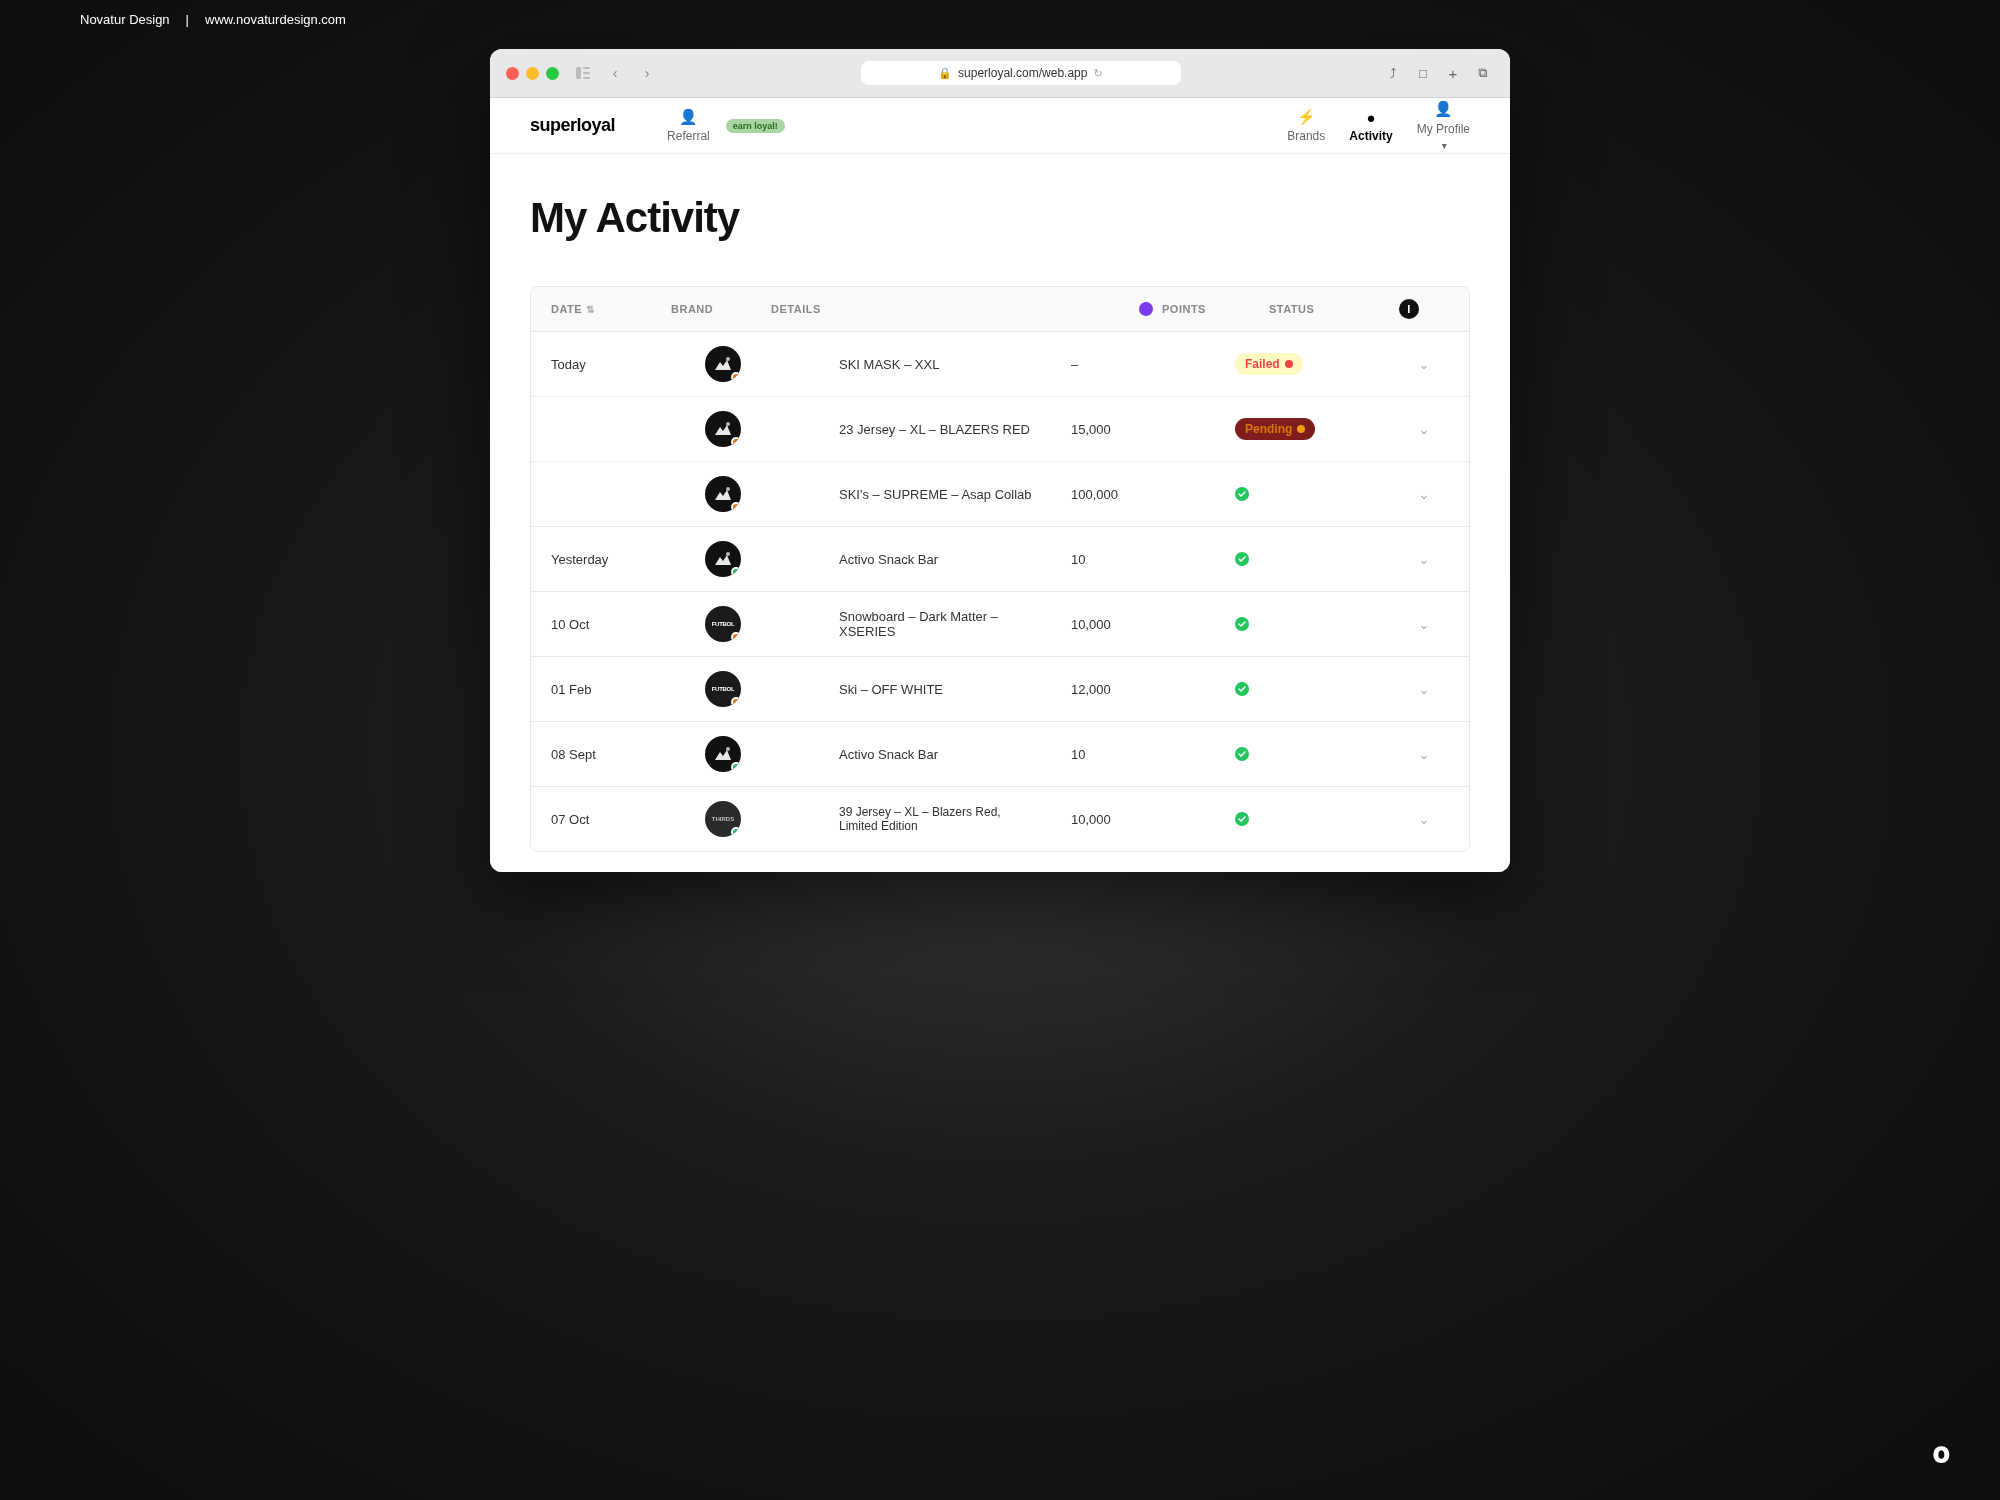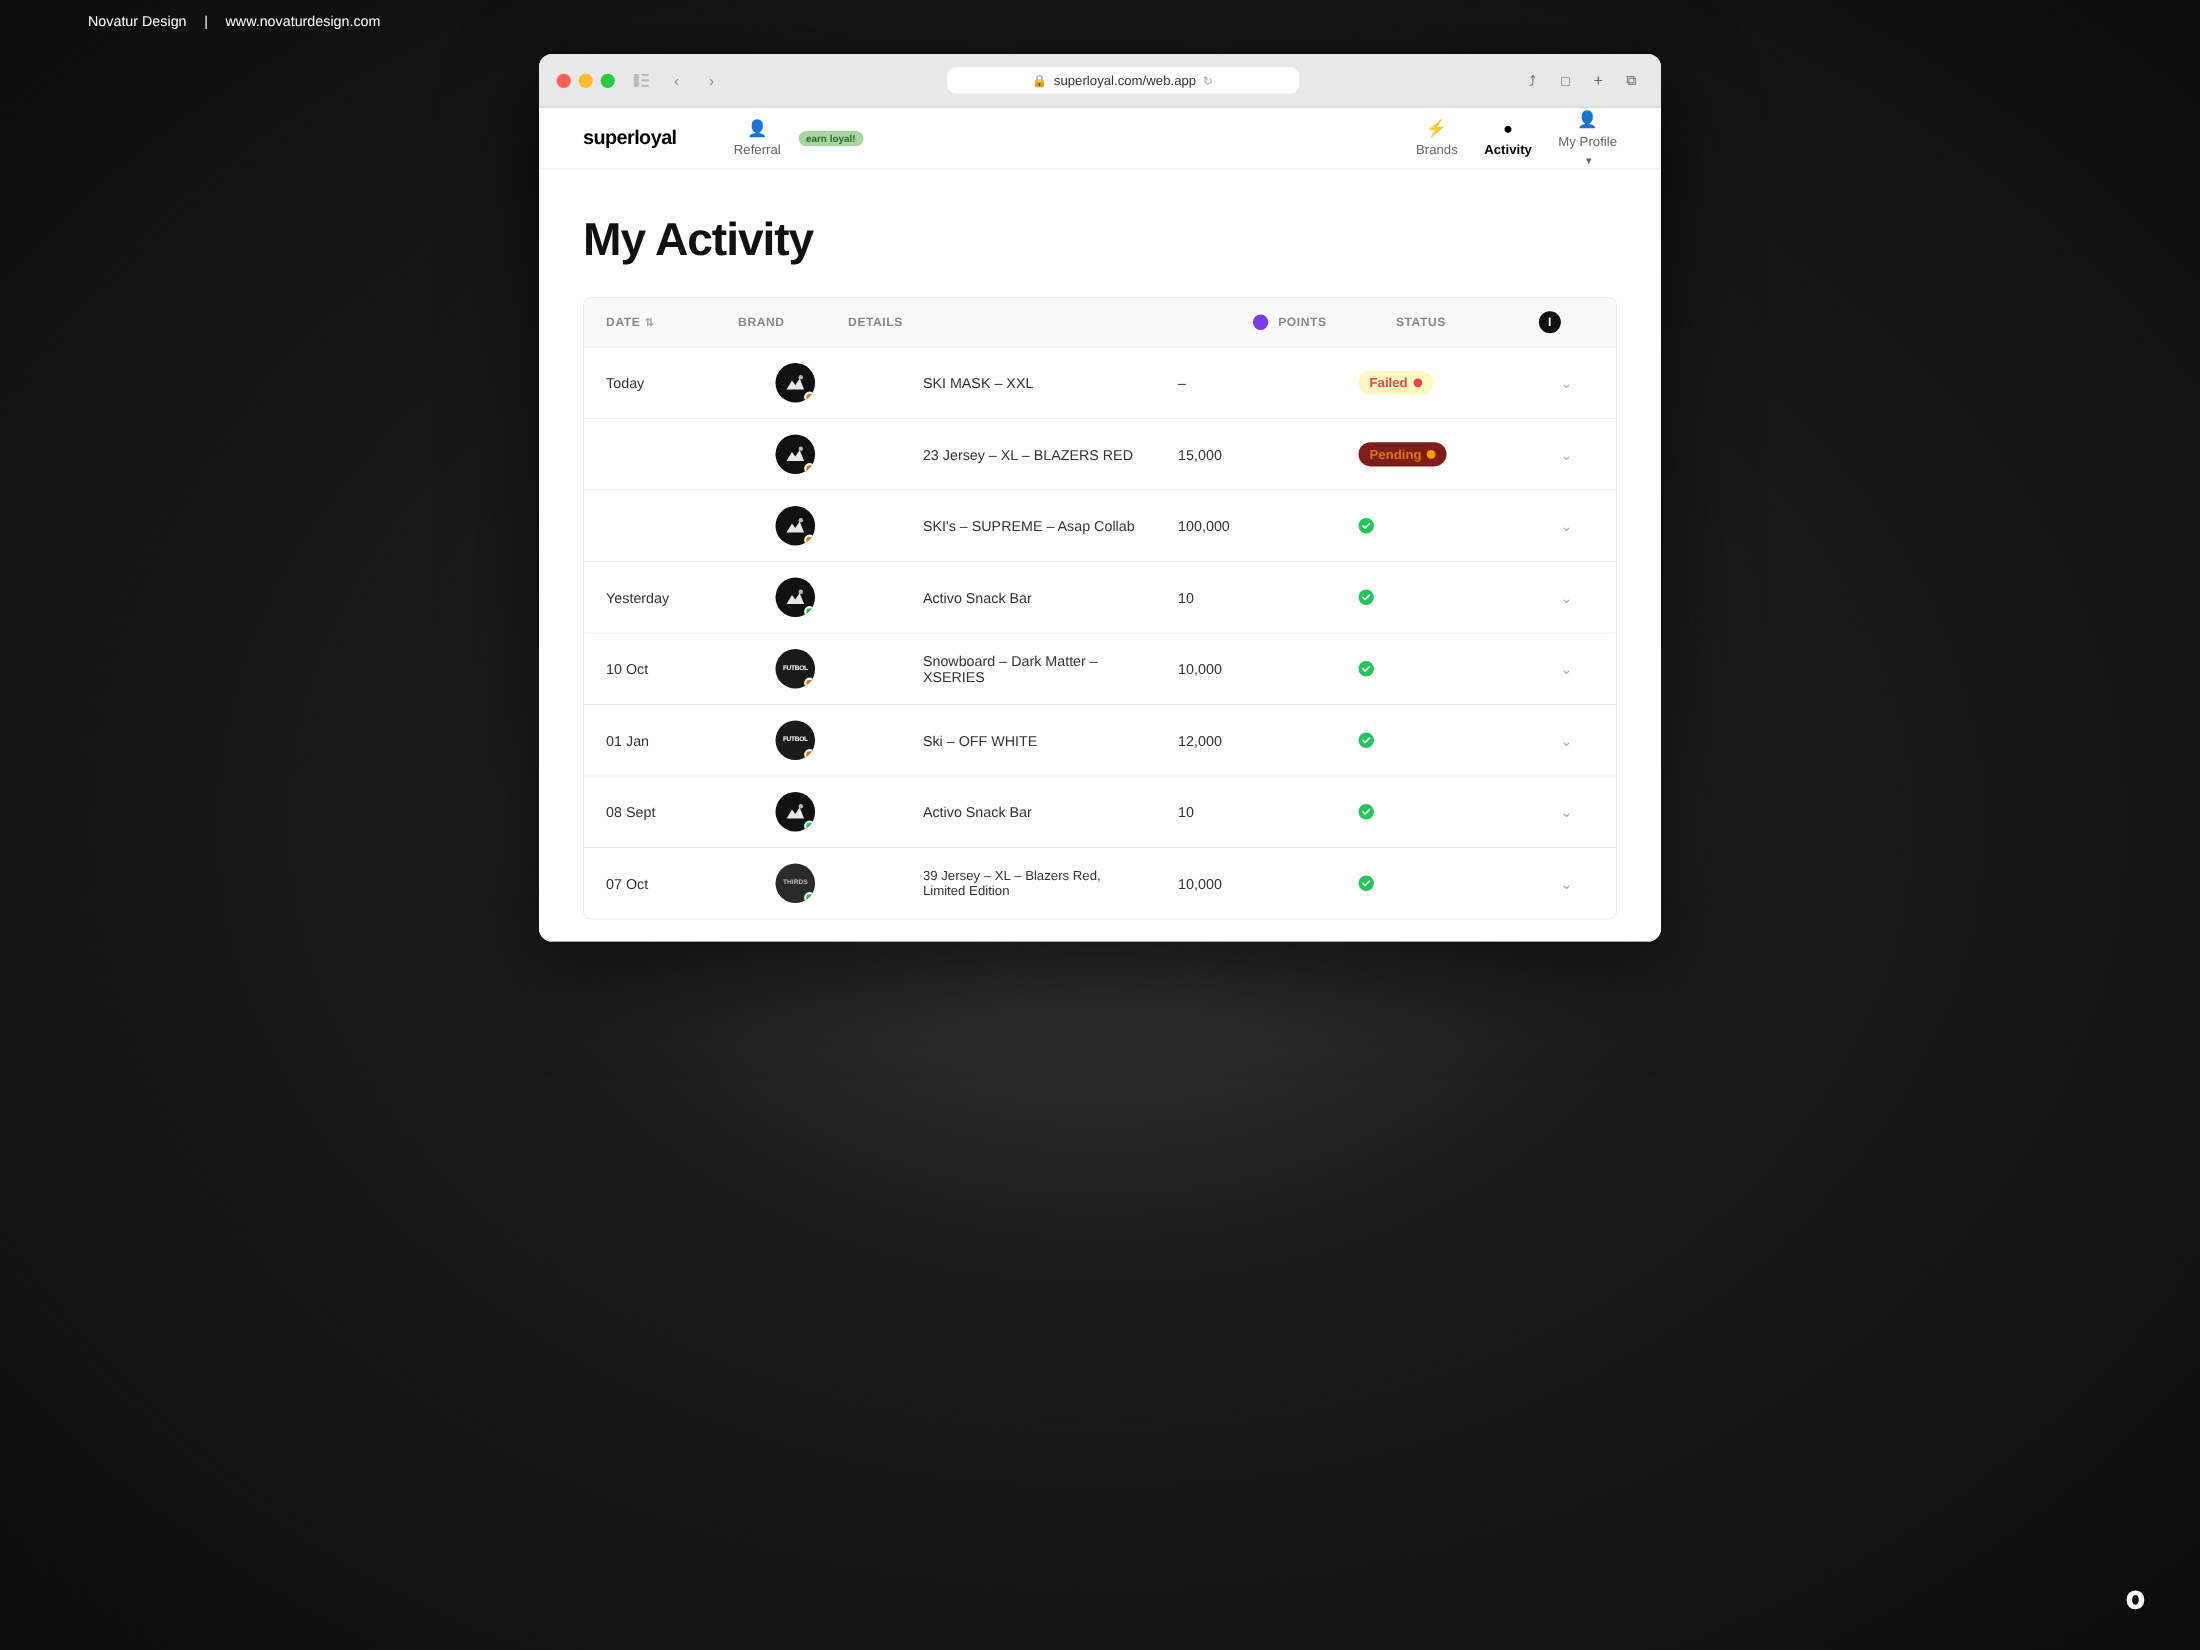--- a/index.html
+++ b/index.html
@@ -176,21 +176,21 @@
       gap: 4px;
     }
     
     .main-content {
       padding: 40px 40px 20px 40px;
     }
     .page-title {
       font-size: 42px;
       font-weight: 800;
       color: #111;
-      margin-bottom: 28px;
+      margin-bottom: 44px;
       letter-spacing: -1px;
     }
     
     .activity-table {
       width: 100%;
       border: 1px solid #e8e8e8;
       border-radius: 8px;
       overflow: hidden;
     }
     .table-header {
@@ -576,21 +576,21 @@
                   <path d="M1 3L3 5L7 1" stroke="white" stroke-width="1.5" stroke-linecap="round"></path>
                 </svg>
               </div>
             </div>
             <div class="expand-cell">⌄</div>
           </div>
         </div>
 
         <div class="table-group">
           <div class="table-row">
-            <div class="date-cell">01 Jan</div>
+            <div class="date-cell">01 Feb</div>
             <div class="brand-cell">
               <div class="brand-avatar futbol-brand" style="background:#1a1a1a;font-size:7px;color:white;font-weight:800;position:relative;">
                 <span style="font-size:6px;font-weight:800;letter-spacing:-0.3px;">FUTBOL</span>
                 <div class="brand-dot" style="background:#f97316;"></div>
               </div>
             </div>
             <div class="details-cell">Ski – OFF WHITE</div>
             <div class="points-cell">12,000</div>
             <div class="status-cell">
               <div class="status-success">

